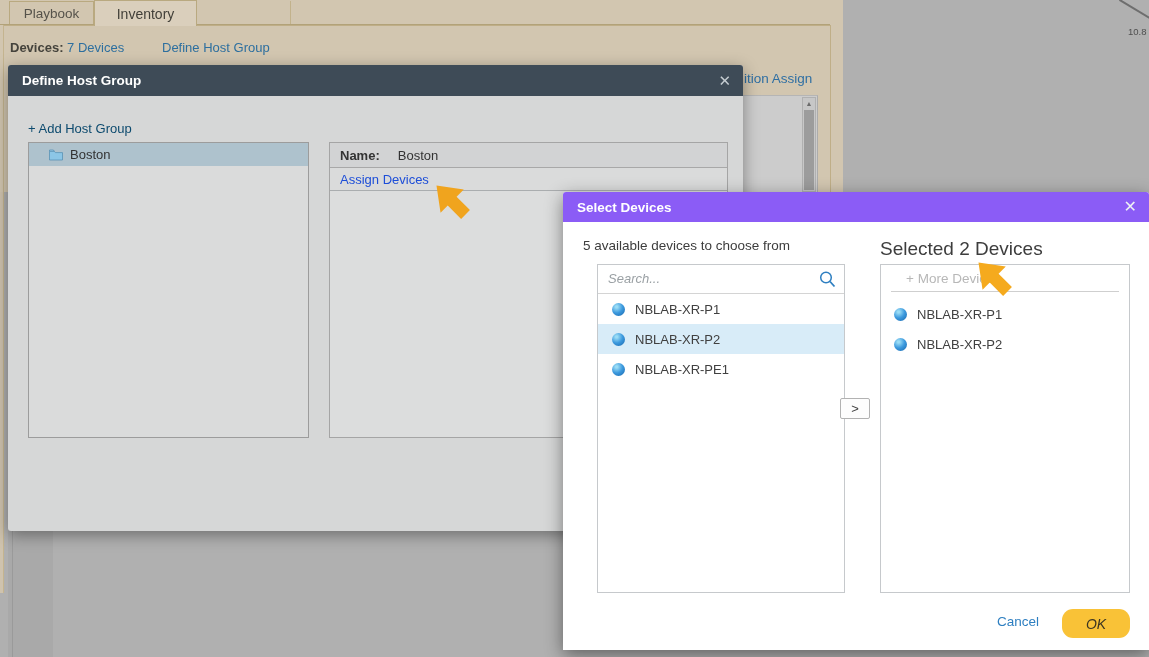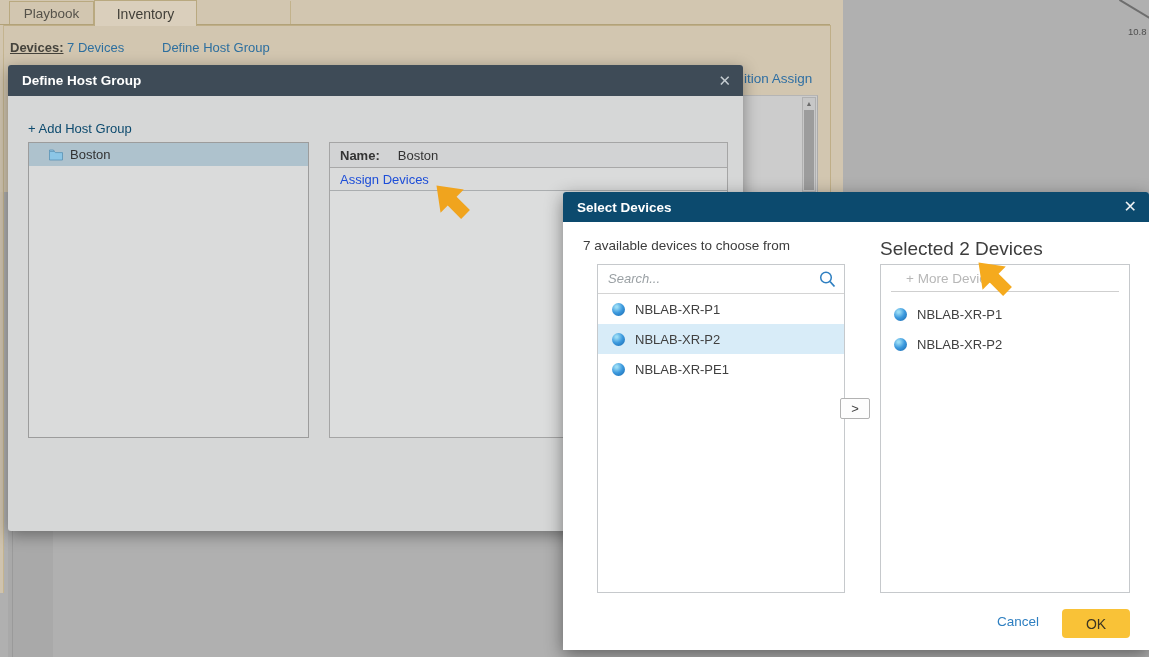--- a/index.html
+++ b/index.html
@@ -24,21 +24,21 @@
   
   .tab { top:1px; height:24px; z-index:3; display:flex; align-items:center; justify-content:center;
          font-size:13.5px; color:#55524a; border:1px solid #b9a980; border-bottom:none; }
   .tab-playbook { left:9px; width:85px; }
   .tab-inventory { left:94px; width:103px; top:0; height:26px; background:#dacfbc; color:#413f38; font-size:14px; z-index:4; }
   .tabbar-underline { left:0; top:24px; width:830px; height:1px; background:#b2a279; z-index:3; }
   .tab-extra-sep { left:290px; top:1px; width:1px; height:23px; background:#c2b28b; z-index:3; }
 
   
   .bg-toolbar { left:10px; top:40px; z-index:3; font-size:13px; }
-  .bg-toolbar .lbl { color:#45433c; font-weight:700;text-decoration:underline; }
+  .bg-toolbar .lbl { color:#45433c; font-weight:700; }
   .link-dim { color:#2d6f9f; cursor:pointer; }
   .bg-dhg-link { left:162px; top:40px; z-index:3; font-size:13px; }
   .bg-guide-link { left:744px; top:71px; z-index:3; font-size:13.5px; color:#2f6fa3; }
 
   
   .bg-inner-panel { left:743px; top:95px; width:75px; height:97px; background:#cccccc;
                     border-top:1px solid #b5b5b5; border-right:1px solid #ababab; z-index:2; }
   .bg-scroll-track { position:absolute; right:1px; top:1px; width:14px; height:95px; background:#c7c7c7; border:1px solid #b0b0b0; }
   .bg-scroll-up { display:block; text-align:center; font-size:7px; color:#6a6a6a; line-height:11px; height:11px; }
   .bg-scroll-thumb { width:10px; margin:1px auto 0; height:80px; background:#9c9c9c; }
@@ -66,21 +66,21 @@
   .m1-name-strip b { margin-right:18px; }
   .m1-assign-row { height:23px; display:flex; align-items:center; padding-left:10px;
                    border-bottom:1px solid #aaadaf; }
   .m1-assign-row span { font-size:13px; color:#1d4ed8; cursor:pointer; }
   .m1-body-rest { height:246px; background:#dcdddd; }
   .cursor1 { left:420px; top:112px; z-index:12; }
 
   
   .modal2 { left:563px; top:192px; width:586px; height:458px; background:#ffffff;
             border-radius:3px 3px 0 0; box-shadow:0 5px 18px rgba(0,0,0,.45); z-index:20; }
-  .modal2 .modal-header { background:#0c4a6e; height:30px; }
+  .modal2 .modal-header { background:#8b5cf6; height:30px; }
   .modal2 .modal-close { color:#eef2f4; font-size:16px; }
   .m2-label-left { left:20px; top:46px; font-size:13.5px; color:#3d3d3d; }
   .m2-label-right { left:317px; top:46px; font-size:19px; color:#3d3d3d; }
   .m2-box { border:1px solid #c6c9cc; background:#fff; }
   .m2-left-box { left:34px; top:72px; width:248px; height:329px; }
   .m2-right-box { left:317px; top:72px; width:250px; height:329px; }
   .m2-search-row { height:29px; border-bottom:1px solid #d4d4d4; position:relative; }
   .m2-search-input { width:200px; height:27px; border:none; outline:none; padding-left:10px;
                      font-family:"Liberation Sans",sans-serif; font-size:13px; font-style:italic; color:#555; background:transparent; }
   .m2-search-input::placeholder { color:#9aa0a4; font-style:italic; }
@@ -91,21 +91,21 @@
               background:radial-gradient(circle at 35% 30%, #9adcf5 8%, #3d9ade 48%, #1565ad 100%); }
   .m2-more-row { margin:0 10px; height:27px; border-bottom:1px solid #cfcfcf;
                  display:flex; align-items:center; padding-left:15px; font-size:13.5px; color:#b7b7b7; }
   .m2-right-rows { padding-top:7px; }
   .m2-right-rows .dev-row { padding-left:13px; }
   .m2-move-btn { left:277px; top:206px; width:30px; height:21px; background:#fdfdfd;
                  border:1px solid #b2b2b2; border-radius:2px; font-size:13px; color:#444;
                  display:flex; align-items:center; justify-content:center; cursor:pointer; }
   .m2-cancel { left:434px; top:422px; font-size:13.5px; color:#2e7fc1; cursor:pointer; }
   .m2-ok { left:499px; top:417px; width:68px; height:29px; background:#f9c237; border:none;
-           border-radius:4px; font-family:"Liberation Sans",sans-serif; font-size:14px; color:#3c3522; cursor:pointer; }
+           border-radius:11px; font-family:"Liberation Sans",sans-serif; font-size:14px; color:#3c3522; cursor:pointer;font-style:italic; }
   .cursor2 { left:407px; top:62px; z-index:25; }
 </style>
 </head>
 <body>
 
 <div class="abs bg-tan-main"></div>
 <div class="abs bg-tan-strip"></div>
 <div class="abs panel-border-top"></div>
 <div class="abs panel-border-right"></div>
 <div class="abs panel-border-left"></div>
@@ -171,21 +171,21 @@
     <path d="M14 1.5 L24 15 H17.8 V26.5 H10.2 V15 H4 Z" transform="rotate(-45 14 14)" fill="#F0A41E"></path>
   </svg>
 </div>
 
 <div class="abs modal2">
   <div class="modal-header">
     <span class="modal-title">Select Devices</span>
     <span class="modal-close">✕</span>
   </div>
 
-  <div class="abs m2-label-left">7 available devices to choose from</div>
+  <div class="abs m2-label-left">5 available devices to choose from</div>
   <div class="abs m2-label-right">Selected 2 Devices</div>
 
   <div class="abs m2-box m2-left-box">
     <div class="m2-search-row">
       <input class="m2-search-input" type="text" placeholder="Search..." style="">
       <svg class="search-icon" width="19" height="19" viewBox="0 0 19 19">
         <circle cx="8" cy="7.5" r="5.3" fill="none" stroke="#2E7FC1" stroke-width="1.5"></circle>
         <line x1="12" y1="11.5" x2="16.5" y2="16.5" stroke="#2E7FC1" stroke-width="1.8"></line>
       </svg>
     </div>

